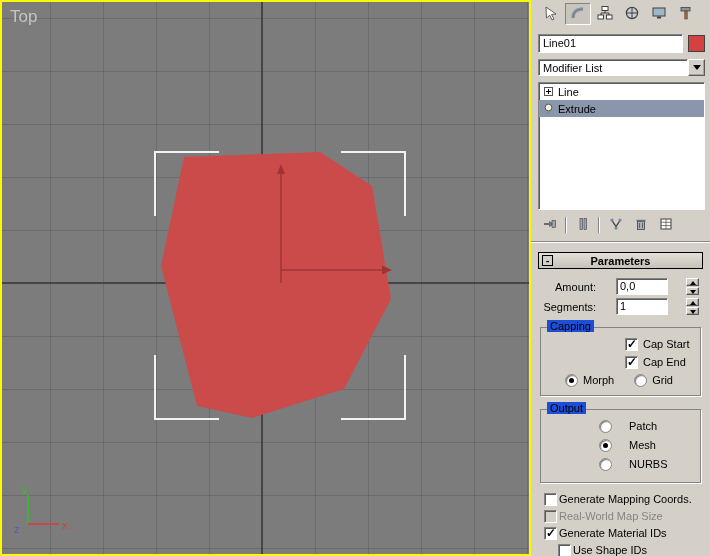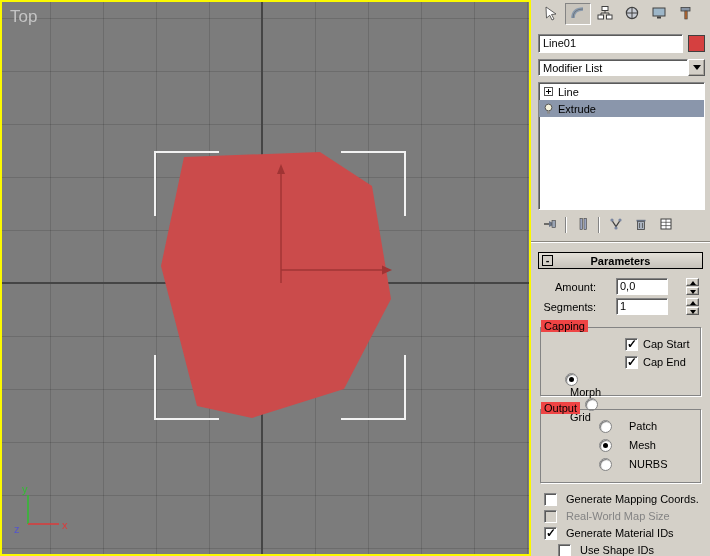--- a/index.html
+++ b/index.html
@@ -57,36 +57,36 @@
   .rollout-body { padding-top:9px; }
   .param-row { display:flex; align-items:center; justify-content:flex-end; height:17px; margin:0 4px 3px 0;gap:17px; }
   .param-label { margin-right:3px; }
   .spin-field { width:52px; height:17px; padding:1px 3px; }
   .spinner { width:13px; height:17px; display:flex; flex-direction:column; justify-content:space-between; margin-left:1px; }
   .spin-btn { width:13px; height:8px; position:relative; }
   .spin-btn .tri-up { position:absolute; left:3px; top:2px; width:0; height:0; border-left:3px solid transparent; border-right:3px solid transparent; border-bottom:4px solid #000; }
   .spin-btn .tri-dn { position:absolute; left:3px; top:2px; width:0; height:0; border-left:3px solid transparent; border-right:3px solid transparent; border-top:4px solid #000; }
 
   .group { position:relative; border:1px solid #848484; box-shadow:1px 1px 0 #fff; margin:12px 2px 0 2px; padding:9px 4px 6px 4px; }
-  .group-title { position:absolute; top:-8px; left:0; background:#ef4444; padding:0 3px; }
+  .group-title { position:absolute; top:-8px; left:6px; background:#1d4ed8; padding:0 3px; }
 
   .check-row { display:flex; align-items:center; gap:5px; height:14px; margin:0 0 4px 40px;padding-left:40px; }
-  .radio-pair-row { display:flex; align-items:flex-start; height:14px; margin:4px 0 2px 20px;flex-direction:column; }
+  .radio-pair-row { display:flex; align-items:center; height:14px; margin:4px 0 2px 20px; }
   .radio-col-row { display:flex; align-items:center; gap:17px; height:14px; margin:0 0 5px 54px; }
 
   .cb { width:13px; height:13px; position:relative; flex:none; background:#fff;
         border-top:1px solid #848484; border-left:1px solid #848484; border-bottom:1px solid #fff; border-right:1px solid #fff;
         box-shadow: inset 1px 1px 0 #5a5a5a; }
   .cb.on::after { content:"\2713"; position:absolute; left:1px; top:-2px; font-size:12px; font-weight:bold; color:#000; }
   .cb.disabled { background:#d4d0c8; }
   .radio { width:13px; height:13px; border-radius:50%; background:#fff; border:1px solid #848484; box-shadow: inset 1px 1px 1px #777; position:relative; flex:none; }
   .radio.on::after { content:""; position:absolute; left:3px; top:3px; width:5px; height:5px; border-radius:50%; background:#000; }
 
   .opts { margin:9px 0 0 6px; }
-  .opt-row { display:flex; align-items:center; gap:9px; height:14px; margin-bottom:3px; }
+  .opt-row { display:flex; align-items:center; gap:2px; height:14px; margin-bottom:3px; }
   .opt-row.indent { margin-left:14px; }
   .opt-row.disabled .opt-label { color:#848484; }
 </style>
 </head>
 <body>
 
 <div class="screen">
 
   <div class="viewport">
     <div class="vp-inner">

